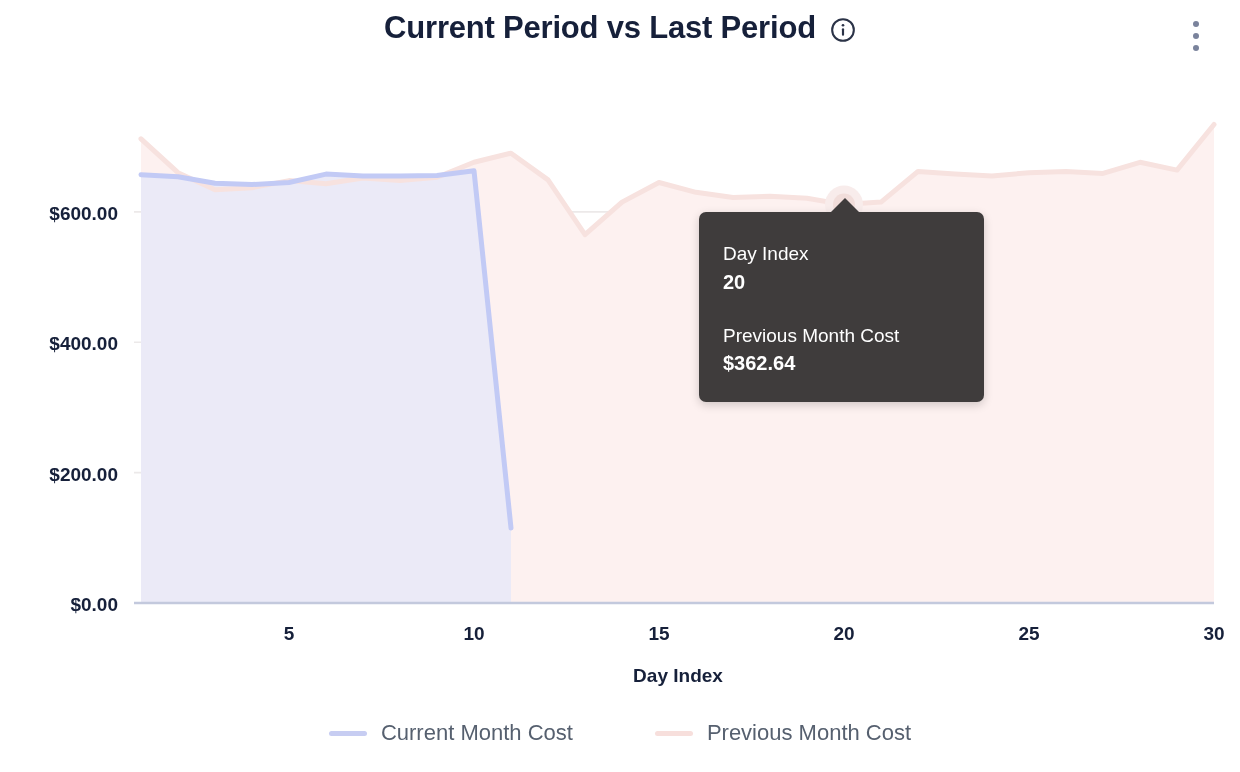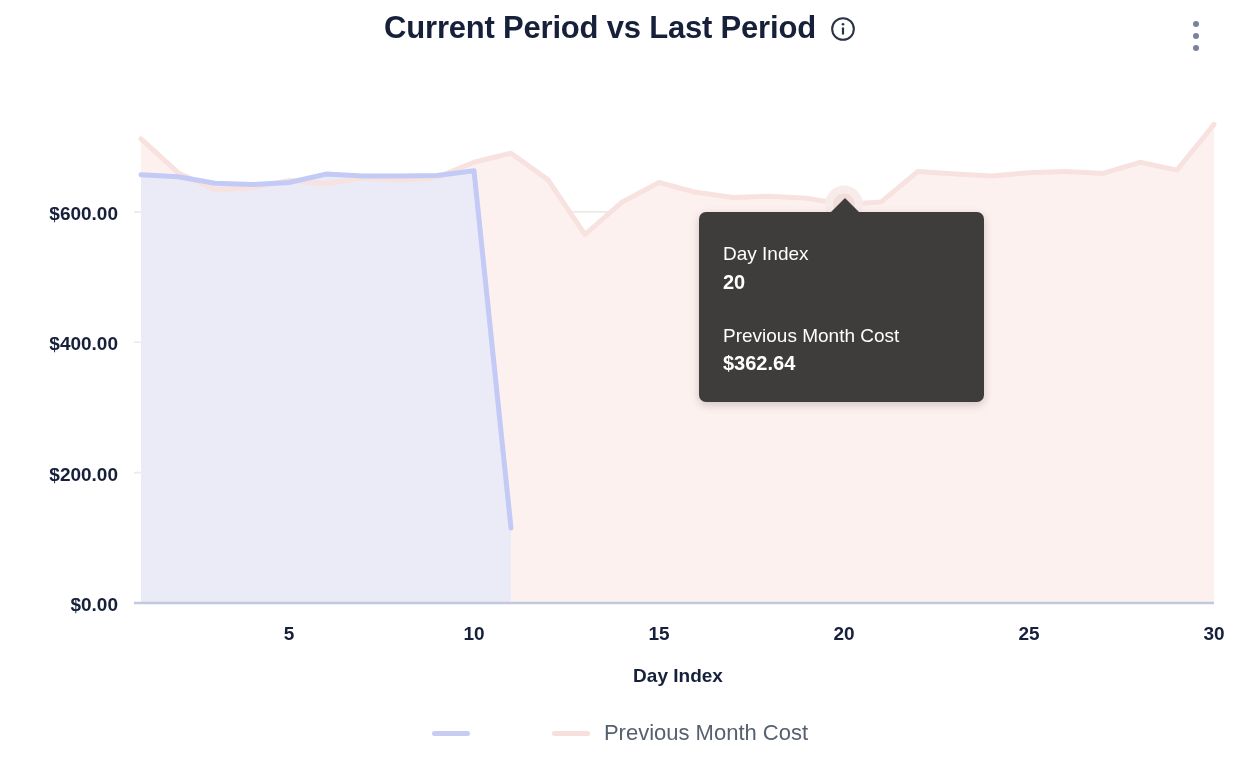--- a/index.html
+++ b/index.html
@@ -23,21 +23,21 @@
     top: 0;
     width: 1240px;
     height: 70px;
   }
   #chart-title-group {
     position: absolute;
     left: 0;
     top: 12px;
     width: 1240px;
     display: flex;
-    align-items: center;
+    align-items: flex-end;
     justify-content: center;
     gap: 14px;
   }
   #chart-title {
     font-size: 31px;
     font-weight: 700;
     letter-spacing: -0.2px;
     color: #16203a;
     line-height: 1;
   }
@@ -232,18 +232,19 @@
   </div>
   <div class="tooltip-row second">
     <div class="tooltip-key">Previous Month Cost</div>
     <div class="tooltip-val">$362.64</div>
   </div>
 </div>
 
 <div id="chart-legend">
   <div class="legend-item">
     <span class="legend-swatch" style="background:#c7cdf2"></span>
+    <span class="legend-label">Current Month Cost</span>
   </div>
   <div class="legend-item">
     <span class="legend-swatch" style="background:#f7dfdc"></span>
     <span class="legend-label">Previous Month Cost</span>
   </div>
 </div>
 
 </body></html>

